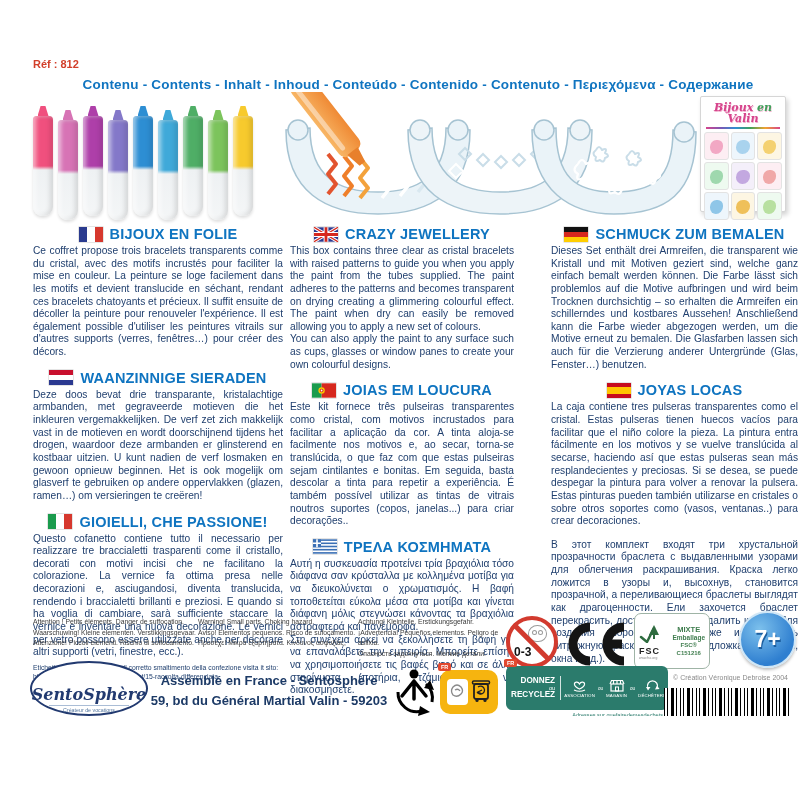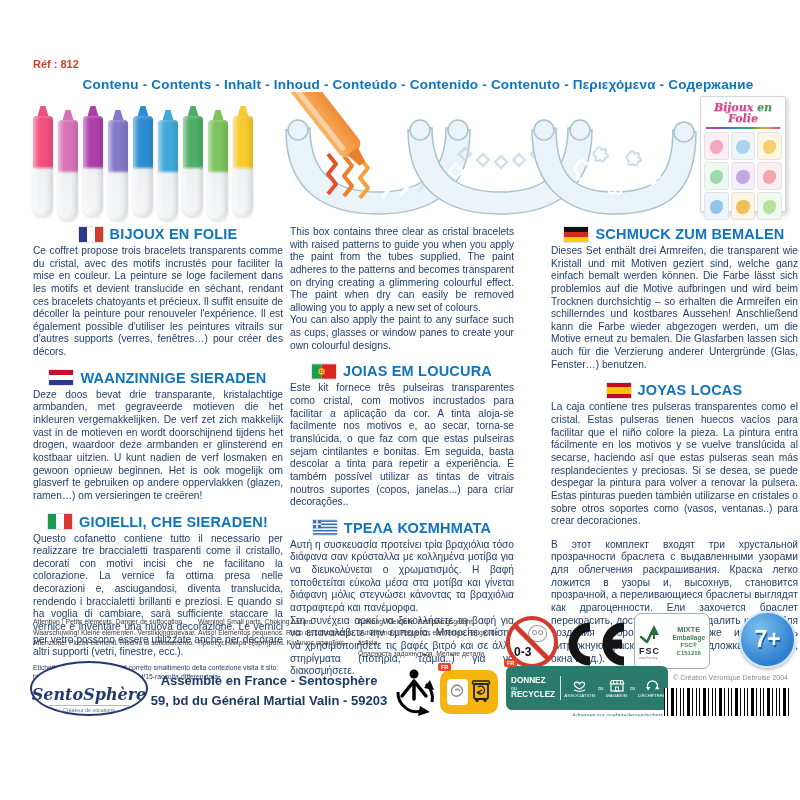--- a/index.html
+++ b/index.html
@@ -102,21 +102,21 @@
         font-size:13px;font-weight:bold;color:#1c3a66;line-height:1.55;margin-top:7px;}
   .triman{position:absolute;left:392px;top:666px;}
   .sort-badge{position:absolute;left:440px;top:670px;width:58px;height:44px;background:#f6b40f;
         border-radius:10px;display:flex;align-items:center;justify-content:center;gap:3px;}
   .fr-tag{position:absolute;left:-2px;top:-7px;background:#e2492f;color:#fff;font-size:5.5px;
         font-weight:bold;padding:1px 3px;border-radius:2px;}
   .sort-badge .paper{width:21px;height:26px;background:#fff;border-radius:4px;display:flex;
         align-items:center;justify-content:center;}
   .green-badge{position:absolute;left:506px;top:666px;width:162px;height:44px;background:#2b7b6c;
         border-radius:6px;display:flex;align-items:center;padding:3px 5px;box-sizing:border-box;gap:3px;}
-  .gb-left{color:#fff;font-weight:bold;font-size:8.2px;line-height:1.2;text-align:left;
+  .gb-left{color:#fff;font-weight:bold;font-size:8.2px;line-height:1.2;text-align:right;
         border-right:1.5px solid rgba(255,255,255,.8);padding-right:5px;}
   .gb-left .ou{font-size:5.5px;font-weight:normal;display:block;line-height:.8;}
   .gb-opt{display:flex;flex-direction:column;align-items:center;gap:1px;color:#fff;flex:1;}
   .gb-opt .lbl{font-size:4.4px;letter-spacing:.1px;}
   .gb-ou{color:#fff;font-size:4.6px;}
   .adresses{position:absolute;left:506px;top:712px;width:162px;text-align:right;
         font-size:5.6px;color:#2b7b6c;}
   .copyright{position:absolute;left:624px;top:674px;width:164px;text-align:right;
         font-size:7px;color:#8a8a8a;}
   .barcode{position:absolute;left:652px;top:688px;width:138px;}
@@ -235,21 +235,21 @@
           <path d="M363,62 q3,-6 6,0 q6,-3 3,3 q6,3 0,5 q-1,6 -5,2 q-6,3 -4,-3 q-5,-3 0,-7"></path>
         </g>
       </g>
     </svg>
   </div>
 
   <div class="box-thumb">
     <div class="brand">
       <span>Bijoux</span>
       <span class="alt">en</span>
-      <span>Folie</span>
+      <span>Valin</span>
     </div>
     <div class="mini-sub"></div>
     <div class="grid">
       <div class="cell"></div>
       <div class="cell"></div>
       <div class="cell"></div>
       <div class="cell"></div>
       <div class="cell"></div>
       <div class="cell"></div>
       <div class="cell"></div>
@@ -269,29 +269,41 @@
     <section class="sec">
       <div class="sec-head">
         <span class="flag flag-nl"></span>
         <h2 class="sec-title">WAANZINNIGE SIERADEN</h2>
       </div>
       <p class="sec-body">Deze doos bevat drie transparante, kristalachtige armbanden, met gegraveerde motieven die het inkleuren vergemakkelijken. De verf zet zich makkelijk vast in de motieven en wordt doorschijnend tijdens het drogen, waardoor deze armbanden er glinsterend en kostbaar uitzien. U kunt nadien de verf losmaken en gewoon opnieuw beginnen. Het is ook mogelijk om glasverf te gebruiken op andere oppervlakken (glazen, ramen…) om versieringen te creëren!</p>
     </section>
     <section class="sec">
       <div class="sec-head">
         <span class="flag flag-it"></span>
-        <h2 class="sec-title">GIOIELLI, CHE SIERADEN!</h2>
+        <h2 class="sec-title">GIOIELLI, CHE PASSIONE!</h2>
       </div>
       <p class="sec-body">Questo cofanetto contiene tutto il necessario per realizzare tre braccialetti trasparenti come il cristallo, decorati con motivi incisi che ne facilitano la colorazione. La vernice fa ottima presa nelle decorazioni e, asciugandosi, diventa translucida, rendendo i braccialetti brillanti e preziosi. E quando si ha voglia di cambiare, sarà sufficiente staccare la vernice e inventare una nuova decorazione. Le vernici per vetro possono essere utilizzate anche per decorare altri supporti (vetri, finestre, ecc.).</p>
       <p class="eco-note">Etichettatura ambientale : per il corretto smaltimento della confezione visita it sito: https://www.sentosphere.fr/fr/content/15-raccolta-differenziata</p>
     </section>
   </div>
 
   <div class="col" id="col2">
     <section class="sec">
+      <div class="sec-head">
+        <span class="flag">
+          <svg width="24" height="15" viewBox="0 0 60 36">
+            <rect width="60" height="36" fill="#2b3990"></rect>
+            <path d="M0,0 L60,36 M60,0 L0,36" stroke="#fff" stroke-width="8"></path>
+            <path d="M0,0 L60,36 M60,0 L0,36" stroke="#d6281e" stroke-width="3.5"></path>
+            <path d="M30,0 V36 M0,18 H60" stroke="#fff" stroke-width="12"></path>
+            <path d="M30,0 V36 M0,18 H60" stroke="#d6281e" stroke-width="7"></path>
+          </svg>
+        </span>
+        <h2 class="sec-title">CRAZY JEWELLERY</h2>
+      </div>
       <p class="sec-body">This box contains three clear as cristal bracelets with raised patterns to guide you when you apply the paint from the tubes supplied. The paint adheres to the patterns and becomes transparent on drying creating a glimmering colourful effect. The paint when dry can easily be removed allowing you to apply a new set of colours.
 You can also apply the paint to any surface such as cups, glasses or window panes to create your own colourful designs.</p>
     </section>
     <section class="sec">
       <div class="sec-head">
         <span class="flag">
           <svg width="24" height="15" viewBox="0 0 60 36">
             <rect width="24" height="36" fill="#1a9b4d"></rect>
               <rect x="24" width="36" height="36" fill="#d6281e"></rect>
             <circle cx="24" cy="18" r="8" fill="#f8c300"></circle>

